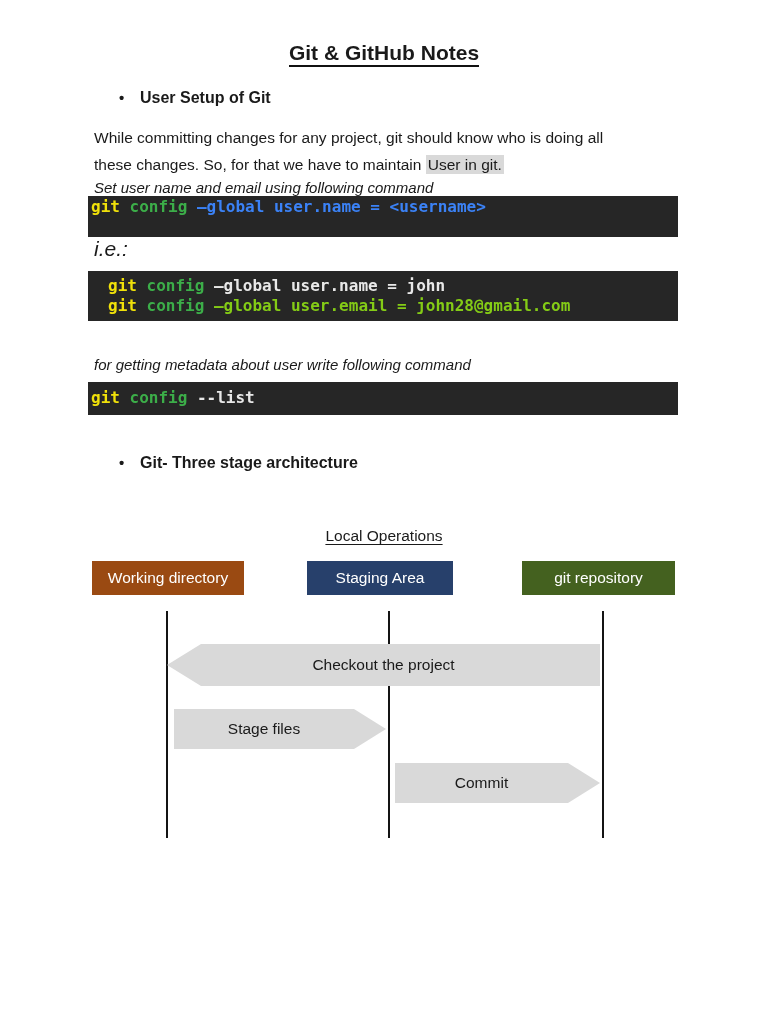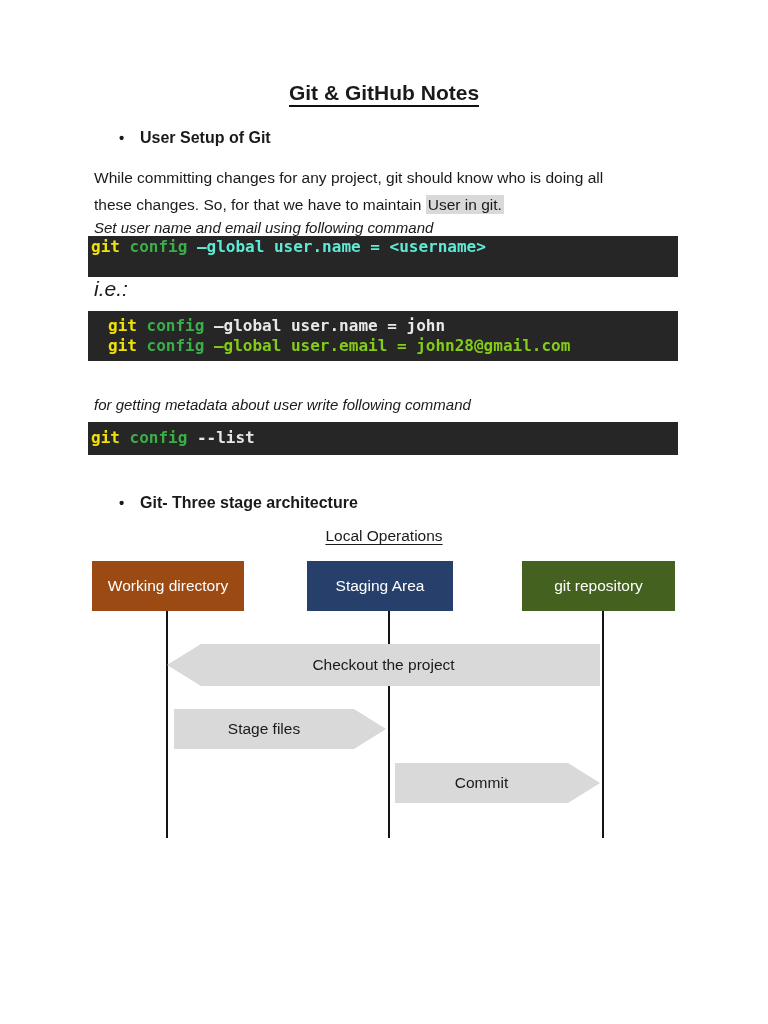--- a/index.html
+++ b/index.html
@@ -1,21 +1,21 @@
 <!DOCTYPE html>
 <html><head>
 <meta charset="utf-8">
 <style>
   html,body{margin:0;padding:0;background:#ffffff;}
   .page{
     position:relative;width:768px;height:1024px;background:#ffffff;overflow:hidden;
     font-family:"Liberation Sans",sans-serif;color:#1a1a1a;
   }
   
-  .title{margin:80px 0 0;text-align:center;font-size:21px;font-weight:bold;line-height:26px;}
+  .title{margin:40px 0 0;text-align:center;font-size:21px;font-weight:bold;line-height:26px;}
   .title-text{border-bottom:2.5px solid #111;padding-bottom:1px;}
   .bullet-row{display:flex;align-items:baseline;margin:22px 0 0 119px;font-size:16px;font-weight:bold;line-height:20px;}
   .bullet-row .bullet{width:21px;font-size:15px;}
   .bullet-row.second{margin-top:38px;}
   .para{margin:16px 94px 0;font-size:15.5px;line-height:27px;}
   .hl{padding:1px 2px;}
   .caption{margin:2px 0 0 94px;font-style:italic;font-size:15px;line-height:16px;}
   .caption.second{margin-top:36px;}
   .code-block{
     margin:0 0 0 88px;width:590px;box-sizing:border-box;
@@ -25,21 +25,21 @@
   .code-block.b1{height:41px;padding:1px 0 0 3px;}
   .code-block.b2{height:50px;padding:5px 0 0 3px;margin-top:14px;}
   .code-block.b3{height:33px;padding:6px 0 0 3px;margin-top:9px;}
   .tok{white-space:pre;}
   .tok.cmd,.tok.sub{margin-right:0.6em;}
   .ie-label{margin:3px 0 0 94px;font-size:21px;line-height:17px;font-style:italic;}
   
   .local-ops{position:absolute;top:527px;left:0;width:768px;text-align:center;font-size:15.5px;}
   .local-ops span{text-decoration:underline;text-underline-offset:3px;}
   .stage-box{
-    position:absolute;top:561px;height:50px;display:flex;align-items:center;justify-content:center;
+    position:absolute;top:561px;height:34px;display:flex;align-items:center;justify-content:center;
     color:#ffffff;font-size:15.5px;
   }
   .box-1{left:92px;width:152px;}
   .box-2{left:307px;width:146px;}
   .box-3{left:522px;width:153px;}
   .lifeline{position:absolute;top:611px;height:227px;width:2px;background:#141414;}
   .ll-1{left:166px;} .ll-2{left:388px;} .ll-3{left:602px;}
   .arrow{
     position:absolute;display:flex;align-items:center;justify-content:center;
     font-size:15.5px;color:#1a1a1a;
@@ -71,21 +71,21 @@
     </div>
     <div>
       <span>these changes. So, for that we have to maintain </span><span class="hl" style="background-color: rgb(217, 217, 217);">User in git.</span>
     </div>
   </div>
 
   <div class="caption">Set user name and email using following command</div>
 
   <div class="code-block b1" style="background-color: rgb(38, 38, 38);">
     <div class="code-line">
-      <span class="tok cmd" style="color: rgb(240, 225, 10);">git</span><span class="tok sub" style="color: rgb(60, 174, 73);">config</span><span class="tok rest" style="color: #5eead4;">–global user.name = &lt;username&gt;</span>
+      <span class="tok cmd" style="color: rgb(240, 225, 10);">git</span><span class="tok sub" style="color: rgb(60, 174, 73);">config</span><span class="tok rest" style="color: #3b82f6;">–global user.name = &lt;username&gt;</span>
     </div>
   </div>
 
   <div class="ie-label">i.e.:</div>
 
   <div class="code-block b2" style="background-color: rgb(38, 38, 38); padding-left: 20px;">
     <div class="code-line">
       <span class="tok cmd" style="color: rgb(240, 225, 10);">git</span><span class="tok sub" style="color: rgb(60, 174, 73);">config</span><span class="tok rest" style="color: rgb(232, 232, 232);">–global user.name = john</span>
     </div>
     <div class="code-line">

